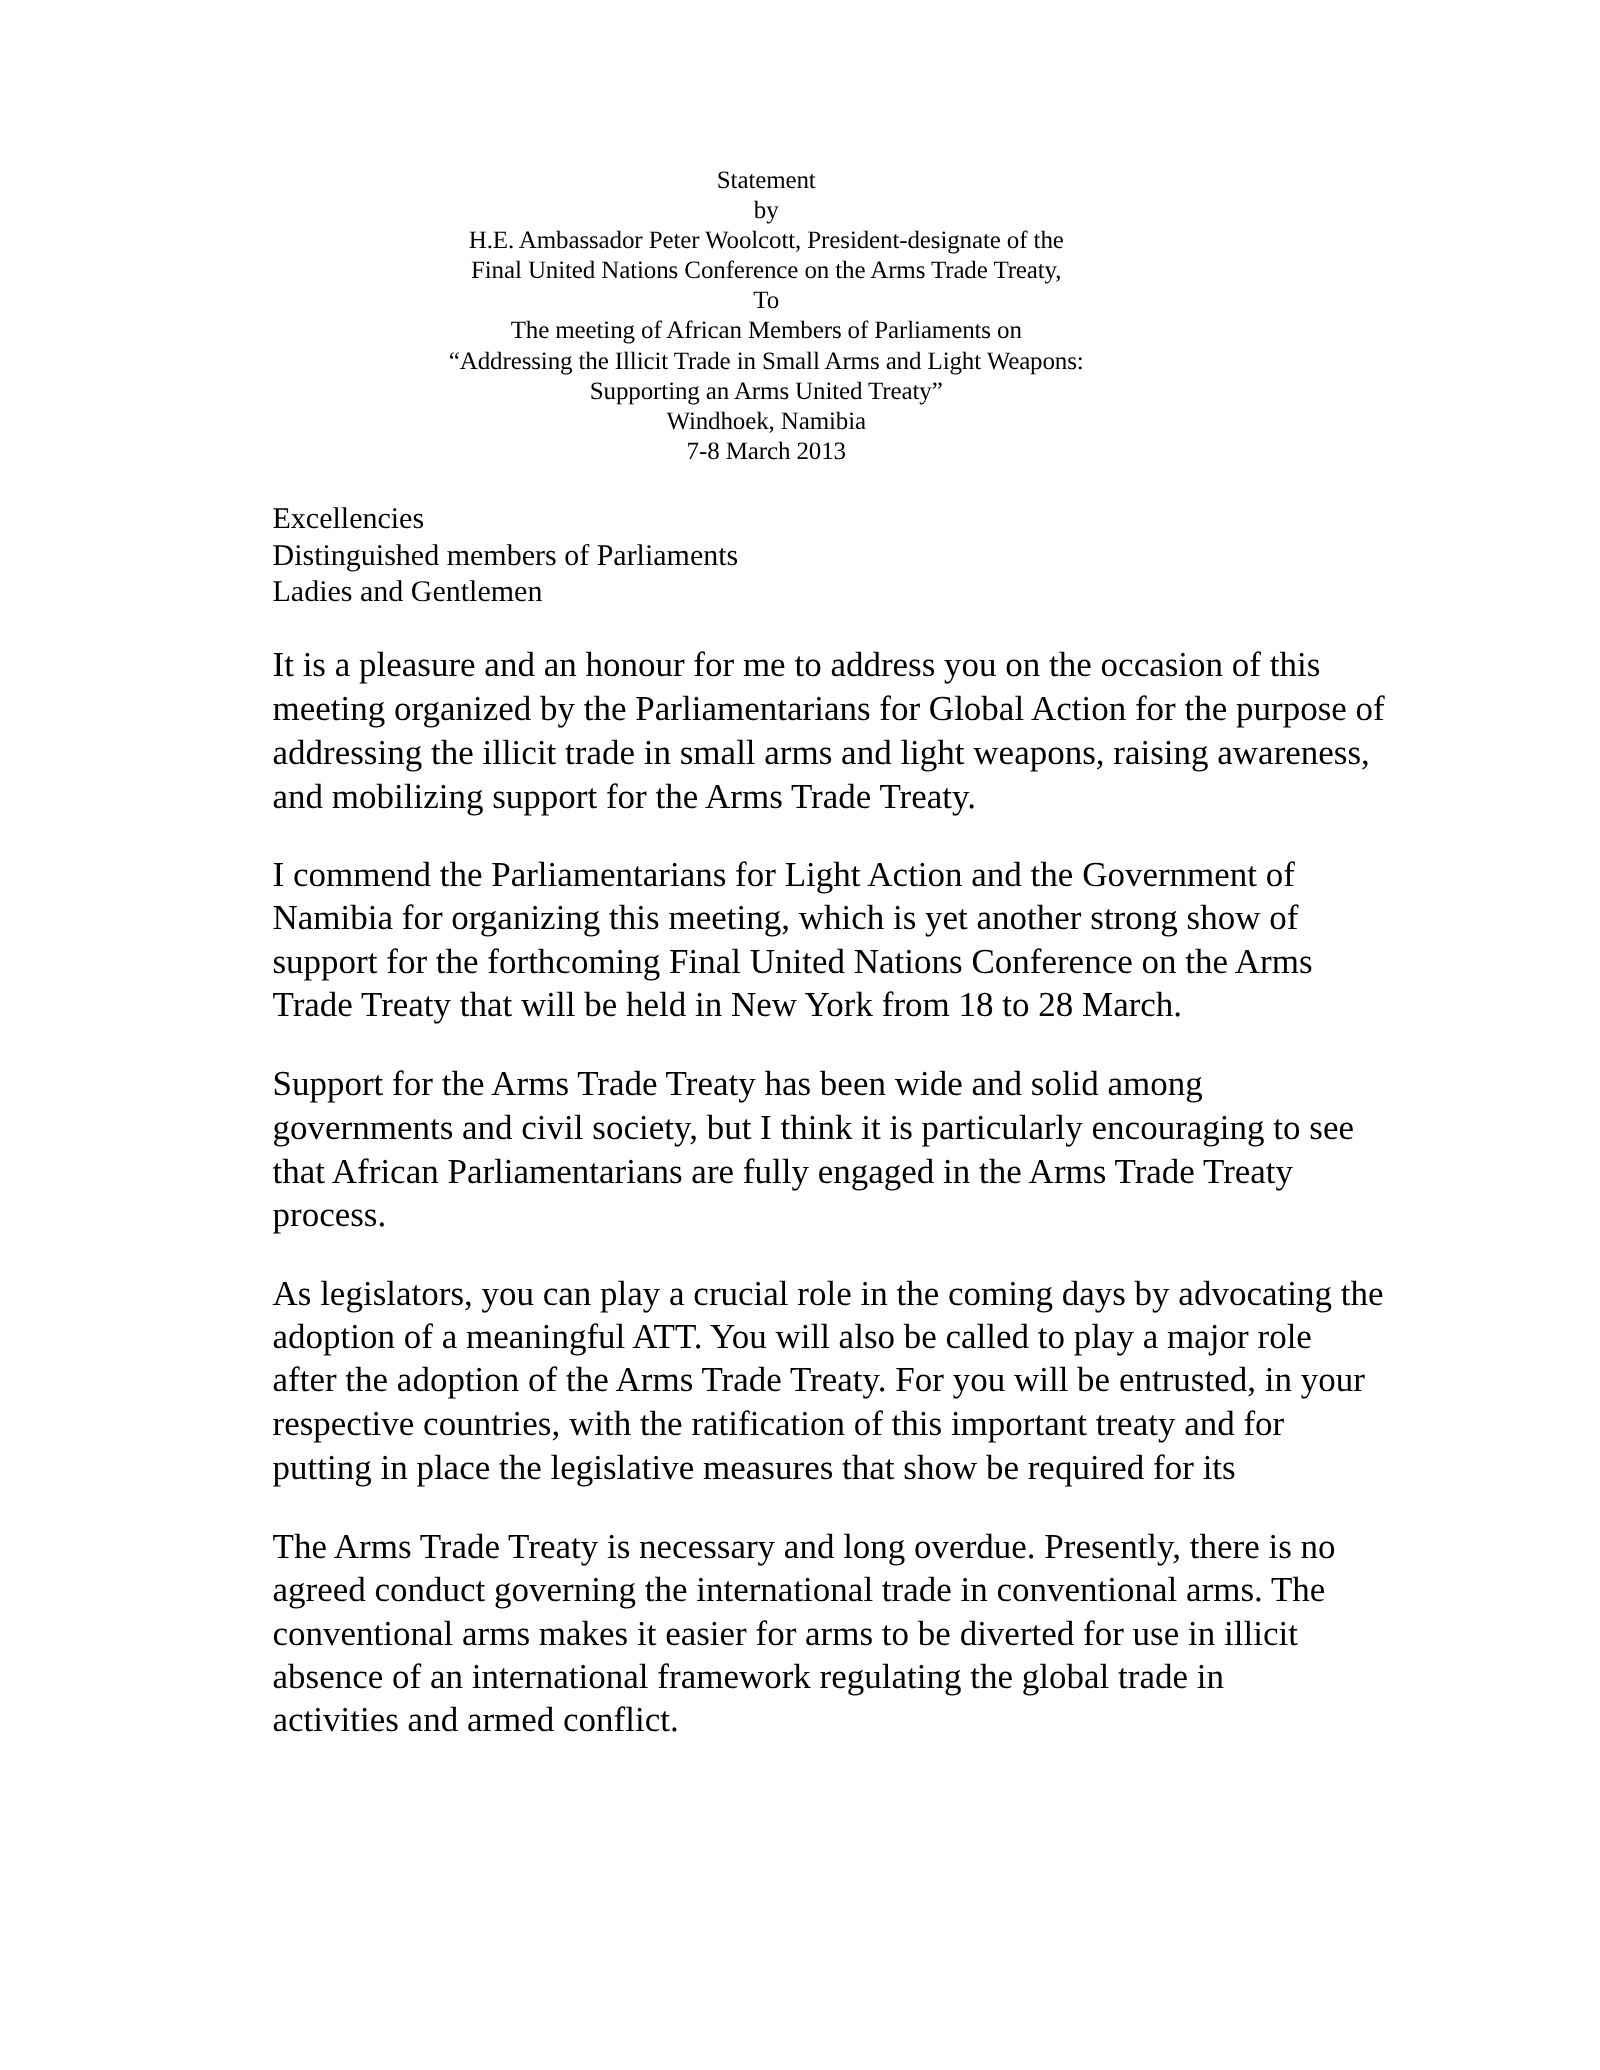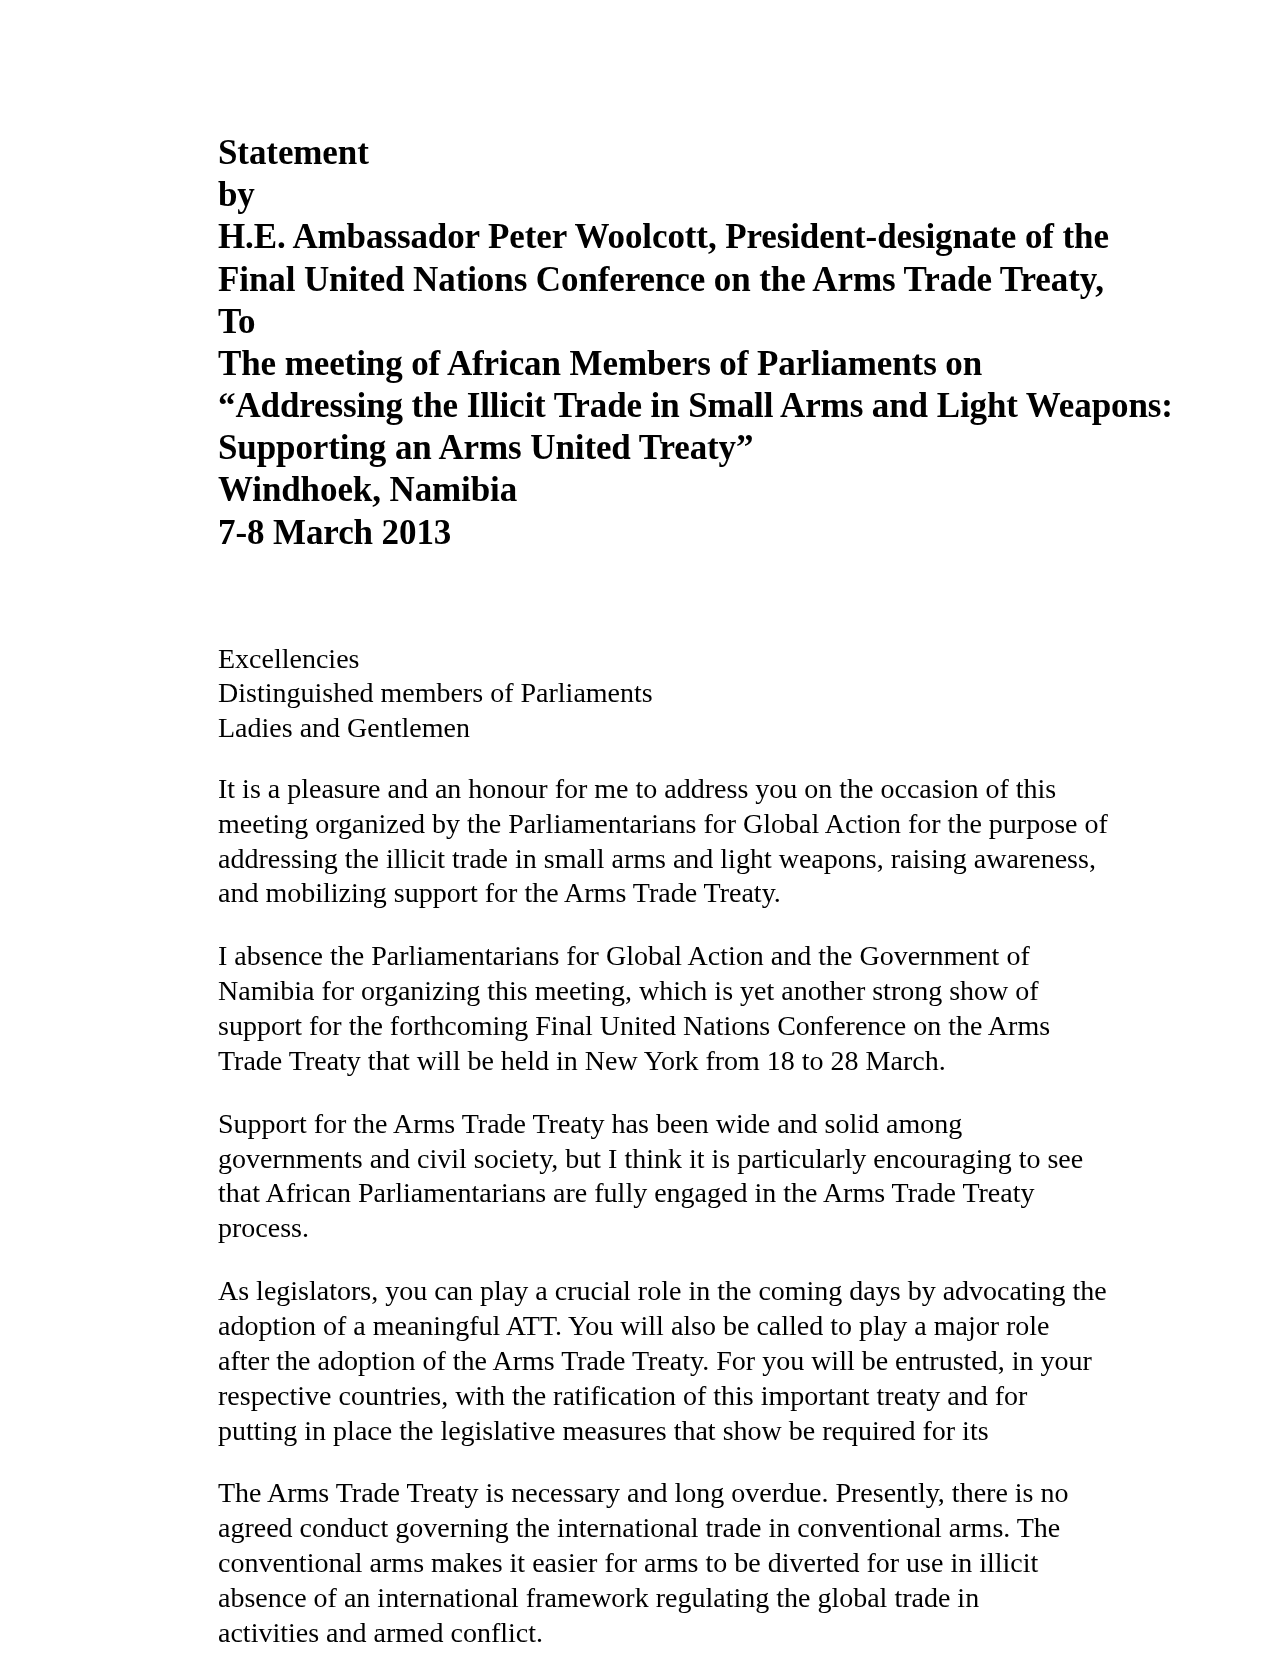--- a/index.html
+++ b/index.html
@@ -22,32 +22,33 @@
     overflow: hidden;
     box-sizing: border-box;
   }
   .doc-body {
     position: absolute;
     left: 218px;
     top: 132px;
     width: 790px;
   }
   .heading-block {
-    font-weight: bold;
-    font-size: 35px;
+    text-align: center;
+    font-weight: normal;
+    font-size: 20px;
     line-height: 1.205;
     letter-spacing: -0.1px;
   }
   .heading-line {
     display: block;
     white-space: nowrap;
   }
   .salutation-block {
-    margin-top: 88px;
-    font-size: 28px;
+    margin-top: 28px;
+    font-size: 24px;
     line-height: 1.24;
   }
   .salutation-line {
     display: block;
   }
   .para {
     margin-top: 28px;
     font-size: 28px;
     line-height: 1.245;
   }
@@ -85,21 +86,21 @@
     </div>
 
     <p class="para spacer-top">
       <span class="ln">It is a pleasure and an honour for me to address you on the occasion of this</span>
       <span class="ln">meeting organized by the Parliamentarians for Global Action for the purpose of</span>
       <span class="ln">addressing the illicit trade in small arms and light weapons, raising awareness,</span>
       <span class="ln">and mobilizing support for the Arms Trade Treaty.</span>
     </p>
 
     <p class="para">
-      <span class="ln">I absence the Parliamentarians for Global Action and the Government of</span>
+      <span class="ln">I commend the Parliamentarians for Light Action and the Government of</span>
       <span class="ln">Namibia for organizing this meeting, which is yet another strong show of</span>
       <span class="ln">support for the forthcoming Final United Nations Conference on the Arms</span>
       <span class="ln">Trade Treaty that will be held in New York from 18 to 28 March.</span>
     </p>
 
     <p class="para">
       <span class="ln">Support for the Arms Trade Treaty has been wide and solid among</span>
       <span class="ln">governments and civil society, but I think it is particularly encouraging to see</span>
       <span class="ln">that African Parliamentarians are fully engaged in the Arms Trade Treaty</span>
       <span class="ln">process.</span>

